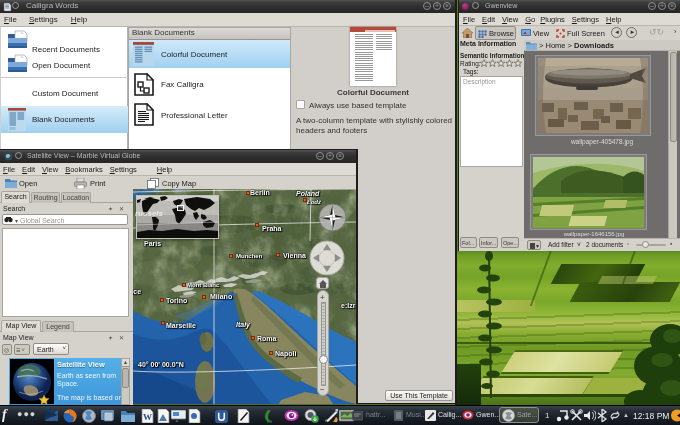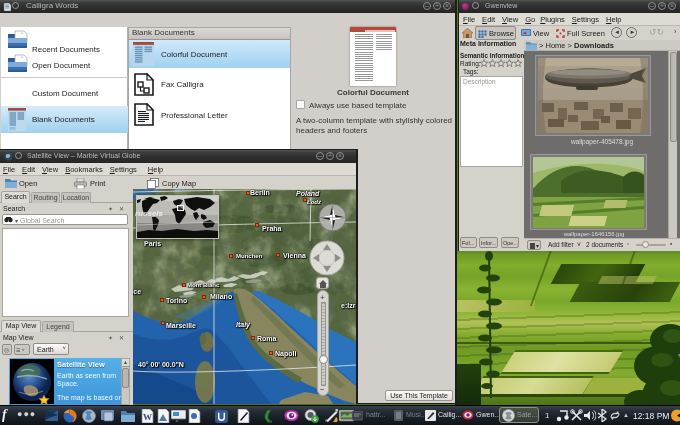--- a/index.html
+++ b/index.html
@@ -78,20 +78,23 @@
 
 <div class="abs" id="calligra" style="left:0;top:0;width:457px;height:404px;background:#d2cec9;border-right:2px solid #1d1d1d;border-bottom:1px solid #1d1d1d;">
  <div class="tbar abs" style="left:0;top:0;width:455px;height:13px;">
   <svg class="abs" style="left:3px;top:2px" width="9" height="10" viewBox="0 0 9 10">
           <path d="M1 1h5l2 2v6H1z" fill="#e8e8e8" stroke="#555" stroke-width="0.5"></path>
           <path d="M2.2 3h4M2.2 4.5h4M2.2 6h4" stroke="#3a6ea5" stroke-width="0.7"></path>
         </svg>
   <span class="ring abs" style="left:12px;top:2px;width:7px;height:7px;"></span>
   <span class="abs" style="left:26px;top:1px;font-size:8px;">Calligra Words</span>
   <span class="winbtns"><span class="wbtn">–</span><span class="wbtn">+</span><span class="wbtn">×</span></span>
+ </div>
+ <div class="menubar abs" style="left:0;top:13px;width:455px;height:14px;font-size:8px;padding:2px 0 0 4px;">
+  <span class="mi" style="margin-right:12px"><u>F</u>ile</span><span class="mi" style="margin-right:13px"><u>S</u>ettings</span><span class="mi"><u>H</u>elp</span>
  </div>
 
  <div class="abs" style="left:1px;top:27px;width:127px;height:376px;background:#fff;border-right:1px solid #b4b0ab;font-size:8px;color:#222;">
   <div class="abs" style="left:0;top:50px;width:127px;height:1px;background:#c9c9c9;"></div>
 
   <svg class="abs" style="left:5px;top:3px" width="22" height="20" viewBox="0 0 22 20">
    <path d="M2 4h7l2 2h9v12H2z" fill="#2e5a96"></path>
    <path d="M9 1h9l3 3v8H9z" fill="#fdfdfd" stroke="#9aa5b0" stroke-width="0.7"></path>
    <path d="M15 1l3 3h-3z" fill="#d8dde2"></path>
    <path d="M2 8h19v10H2z" fill="#3a70ae"></path>
@@ -340,21 +343,21 @@
  <div class="tbar abs" style="left:0;top:0;width:356px;height:13px;">
   <svg class="abs" style="left:4px;top:2px" width="9" height="9" viewBox="0 0 9 9">
           <circle cx="4.5" cy="4.5" r="4" fill="#294a66"></circle>
           <path d="M2 3c1-1 3-1.5 4 0 .8 1.2-1 3-2.5 3S1.5 4 2 3z" fill="#9fb7a8"></path>
         </svg>
   <span class="ring abs" style="left:15px;top:2px;width:7px;height:7px;"></span>
   <span class="abs" style="left:27px;top:2px;font-size:7px;">Satellite View – Marble Virtual Globe</span>
   <span class="winbtns" style="right:12px"><span class="wbtn">–</span><span class="wbtn">+</span><span class="wbtn">×</span></span>
  </div>
  <div class="menubar abs" style="left:0;top:13px;width:356px;height:13px;font-size:7.5px;padding:2px 0 0 3px;">
-  <span class="mi" style="margin-right:7px"><u>F</u>ile</span><span class="mi" style="margin-right:7px"><u>E</u>dit</span><span class="mi" style="margin-right:7px"><u>V</u>iew</span><span class="mi" style="margin-right:7px"><u>B</u>ookmarks</span><span class="mi" style="margin-right:11px"><u>S</u>ettings</span><span class="mi"><u>H</u>elp</span>
+  <span class="mi" style="margin-right:7px"><u>F</u>ile</span><span class="mi" style="margin-right:7px"><u>E</u>dit</span><span class="mi" style="margin-right:7px"><u>V</u>iew</span><span class="mi" style="margin-right:7px"><u>B</u>ookmarks</span><span class="mi" style="margin-right:20px"><u>S</u>ettings</span><span class="mi"><u>H</u>elp</span>
  </div>
  <div class="abs" id="mb-toolbar" style="left:0;top:26px;width:356px;height:15px;background:#d5d1cb;font-size:7.5px;color:#1c1c1c;">
   <svg class="abs" style="left:5px;top:2px" width="12" height="10" viewBox="0 0 12 10">
           <path d="M0 1h5l1 1.5h6V10H0z" fill="#4a80b5"></path>
           <path d="M0 4h12v6H0z" fill="#7fadd6"></path>
         </svg>
   <span class="abs" style="left:19px;top:3px;">Open</span>
   <svg class="abs" style="left:74px;top:2px" width="13" height="11" viewBox="0 0 13 11">
           <rect x="3" y="0" width="7" height="4" fill="#ddd" stroke="#777" stroke-width="0.6"></rect>
           <rect x="0.5" y="4" width="12" height="4.5" rx="1" fill="#b9b5af" stroke="#6f6b65" stroke-width="0.6"></rect>

